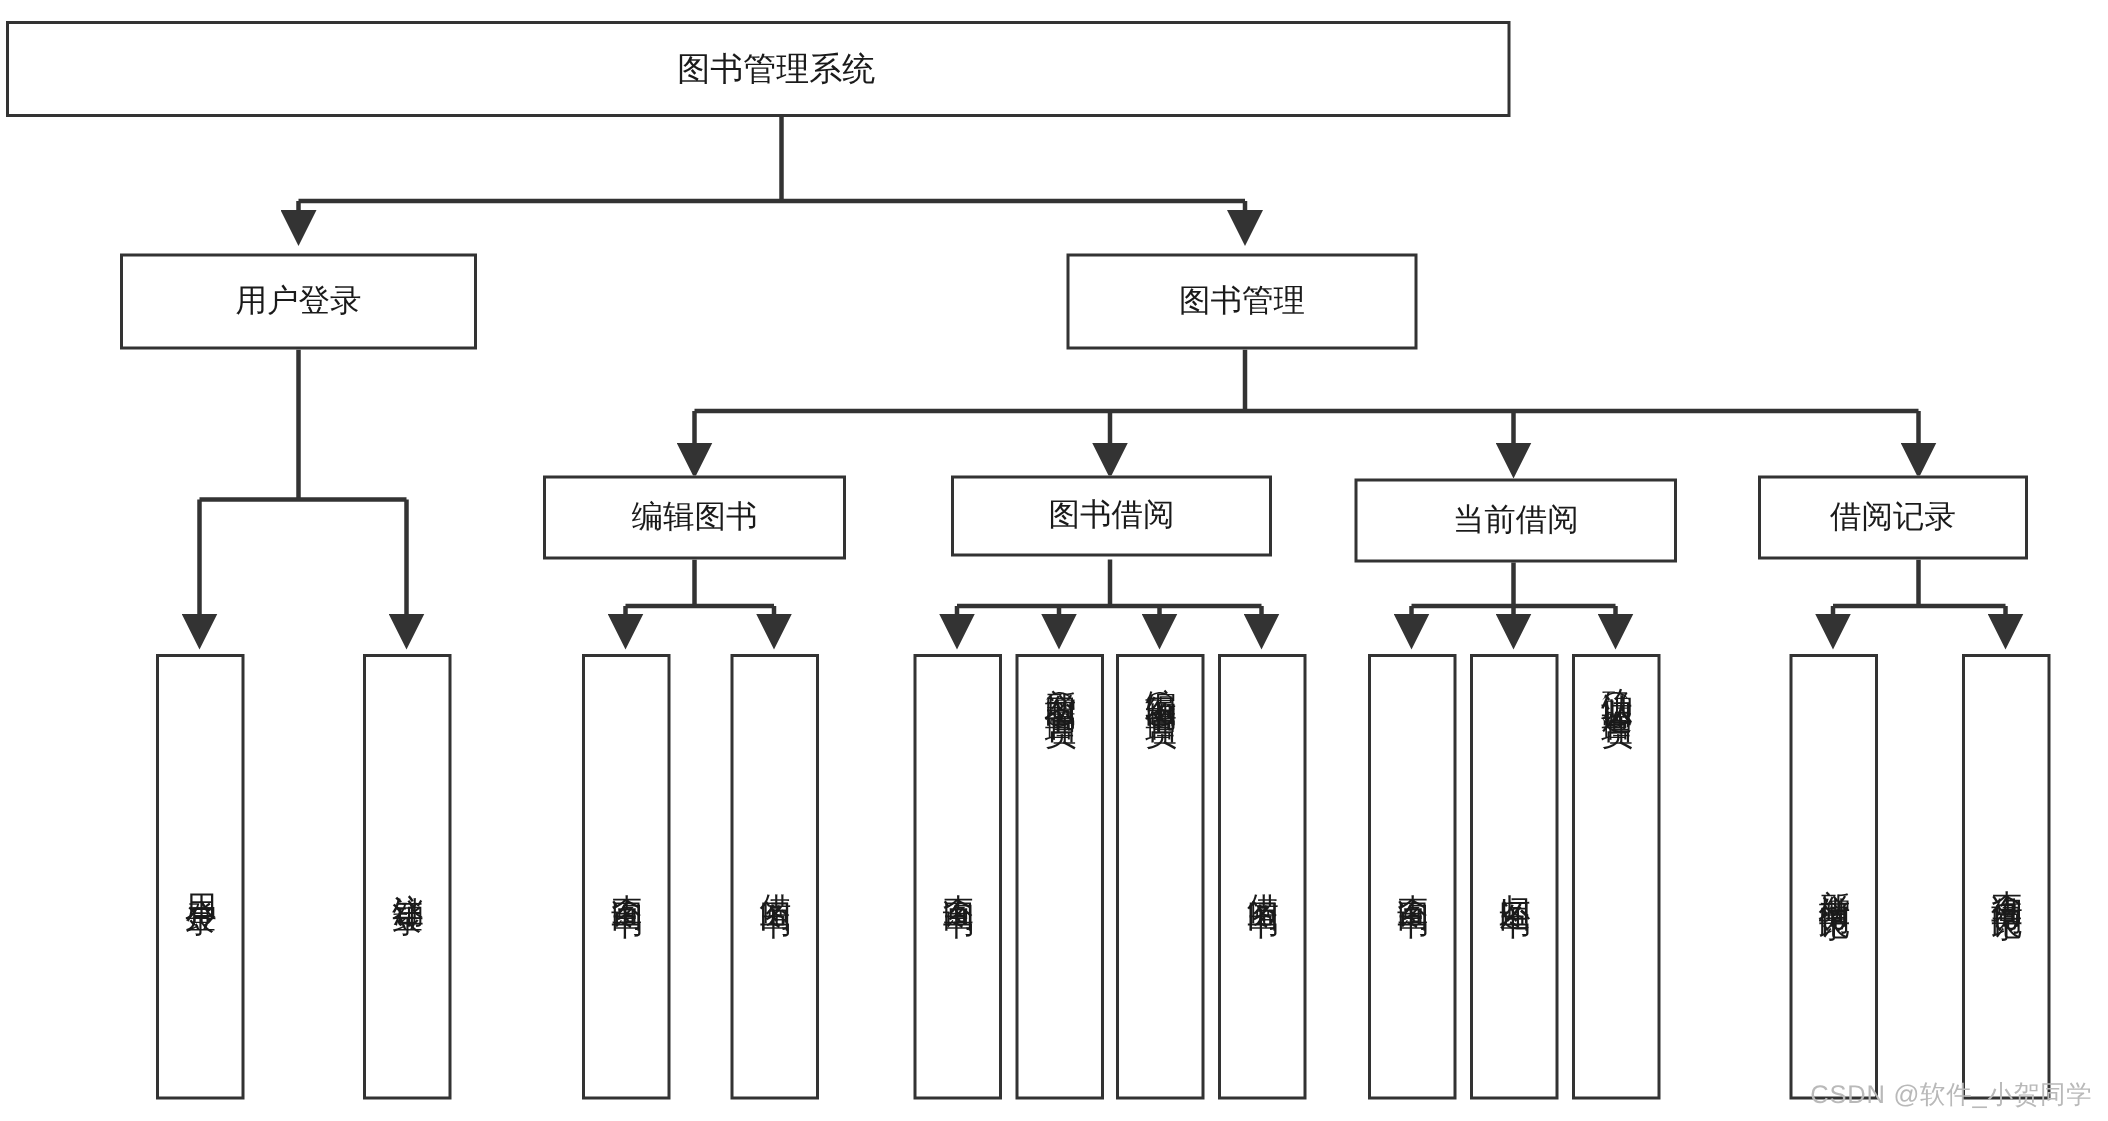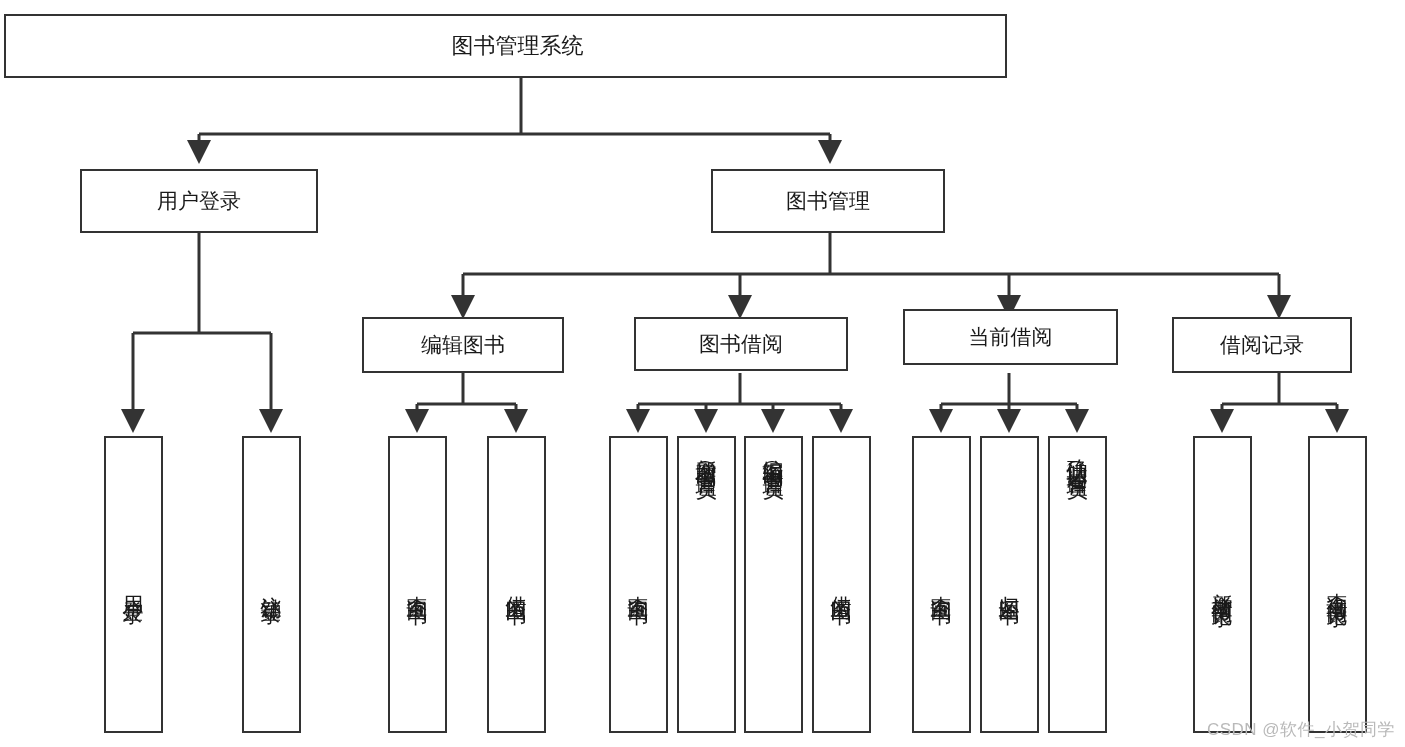--- a/index.html
+++ b/index.html
@@ -146,21 +146,21 @@
   </div>
 
   <div class="node horiz" style="left:362px; top:317px; width:202px; height:56px;">
     <span class="label">编辑图书</span>
   </div>
 
   <div class="node horiz" style="left:634px; top:317px; width:214px; height:54px;">
     <span class="label">图书借阅</span>
   </div>
 
-  <div class="node horiz" style="left:903px; top:309px; width:215px; height:56px;">
+  <div class="node horiz" style="left:903px; top:319px; width:215px; height:56px;">
     <span class="label">当前借阅</span>
   </div>
 
   <div class="node horiz" style="left:1172px; top:317px; width:180px; height:56px;">
     <span class="label">借阅记录</span>
   </div>
 
   <div class="node vert centered" style="left:104px; top:436px; width:59px; height:297px;">
     <span class="label">用户登录</span>
   </div>

